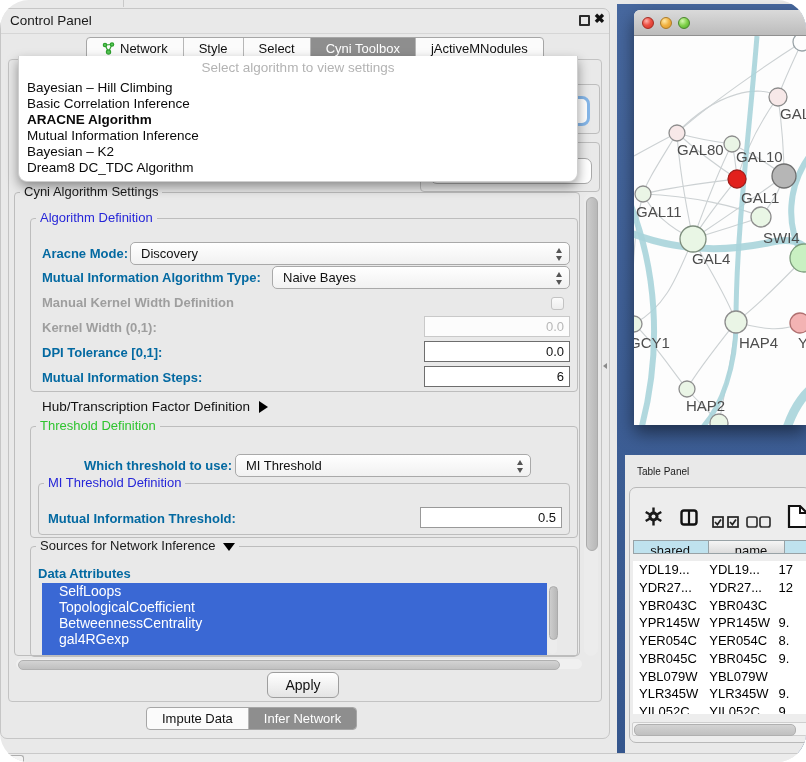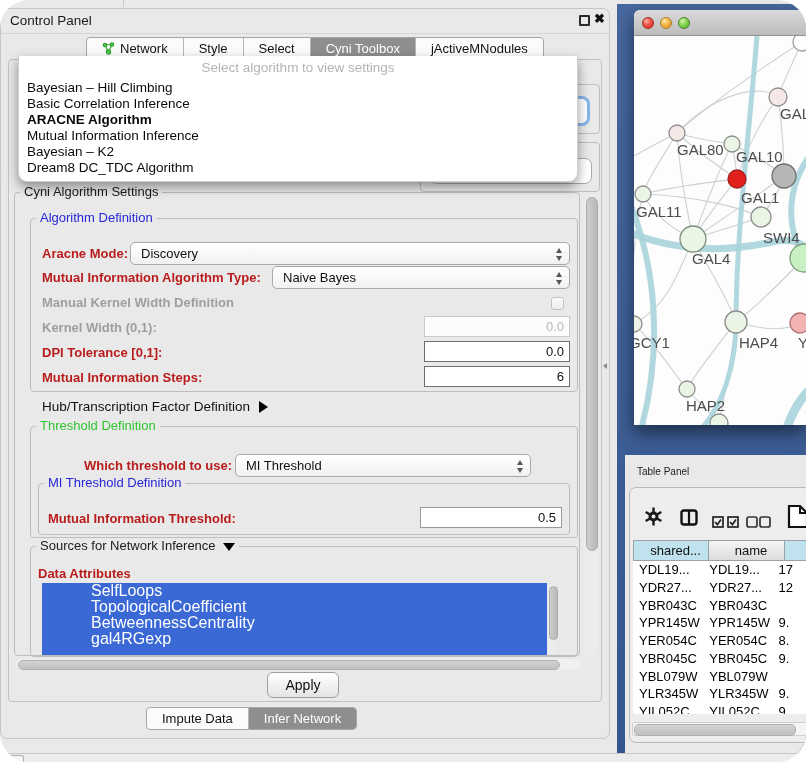--- a/index.html
+++ b/index.html
@@ -33,40 +33,40 @@
             border-radius:0 0 9px 9px;box-shadow:0 5px 12px rgba(0,0,0,.4);z-index:20;}
   .dd-prompt{height:24px;line-height:24px;text-align:center;color:#b3b3b3;font-size:13.5px;}
   .dd-item{font-size:13.5px;line-height:16px;padding-left:8px;color:#0a0a0a;}
   .dd-item.bold{font-weight:bold;}
 
   
   .gbox{border:1px solid #bdbdbd;border-radius:4px;}
   .glabel{background:#e9e9e9;padding:0 4px;font-size:13px;color:#1a1a1a;line-height:14px;white-space:nowrap;z-index:3;}
   .blue-t{color:var(--label-blue);}
   .green-t{color:var(--label-green);}
-  .blabel{font-size:13px;font-weight:bold;color:#b91c1c;white-space:nowrap;}
+  .blabel{font-size:13px;font-weight:bold;color:#0369a1;white-space:nowrap;}
   .dis{color:var(--disabled-text);}
 
   .combo{height:23px;background:linear-gradient(#ffffff,#f1f1f1);border:1px solid #a9a9a9;border-radius:5px;
          font-size:13px;line-height:21px;padding-left:10px;color:#111;}
   .arrows{position:absolute;right:7px;top:5px;}
   .arr-up{width:0;height:0;border-left:3.5px solid transparent;border-right:3.5px solid transparent;border-bottom:5px solid #555;margin-bottom:3px;}
   .arr-dn{width:0;height:0;border-left:3.5px solid transparent;border-right:3.5px solid transparent;border-top:5px solid #555;}
 
   .field{height:21px;background:#fff;border:1px solid #6e6e6e;font-size:13px;line-height:19px;text-align:right;padding-right:5px;color:#111;}
   .field.lightf{border-color:#c9c9c9;background:#fcfcfc;color:#b8b8b8;}
   .field.midf{border-color:#999;}
 
   .checkbox{width:13px;height:13px;border:1px solid #c3c3c3;border-radius:3px;background:linear-gradient(#fbfbfb,#ededed);}
 
   .tri-right{display:inline-block;width:0;height:0;border-top:6px solid transparent;border-bottom:6px solid transparent;border-left:9px solid #000;vertical-align:middle;margin-left:9px;}
   .tri-down{display:inline-block;width:0;height:0;border-left:6px solid transparent;border-right:6px solid transparent;border-top:8px solid #000;vertical-align:middle;margin-left:7px;}
 
   .attr-list{left:42px;top:583px;width:505px;height:72px;background:var(--selection);overflow:hidden;z-index:2;}
-  .attr-item{height:16px;line-height:16px;padding-left:17px;font-size:16px;color:var(--list-text);white-space:nowrap;margin-left:32px;}
+  .attr-item{height:16px;line-height:16px;padding-left:17px;font-size:14px;color:var(--list-text);white-space:nowrap;}
 
   .vscroll{background:#ececec;border-radius:7px;}
   .vthumb{position:absolute;background:linear-gradient(90deg,#cdcdcd,#b8b8b8);border-radius:6px;border:1px solid #ababab;}
   .hscroll{background:#f0f0f0;border-radius:5px;}
   .hthumb{position:absolute;background:linear-gradient(#d3d3d3,#c0c0c0);border-radius:5px;border:1px solid #b0b0b0;}
 
   .apply{left:267px;top:672px;width:72px;height:26px;border:1px solid #9e9e9e;border-radius:6px;
          background:linear-gradient(#ffffff,#e4e4e4);font-size:14px;color:#111;text-align:center;line-height:24px;}
 
   .grabber{left:603px;top:363px;width:0;height:0;border-top:3px solid transparent;border-bottom:3px solid transparent;border-right:4px solid #8a8a8a;}
@@ -80,21 +80,21 @@
   .light{width:12px;height:12px;border-radius:50%;top:7px;}
   .light.red{left:8px;background:radial-gradient(circle at 35% 30%,#ffb3ad,#ec5044 45%,#d02f25);border:1px solid #a52b22;}
   .light.yellow{left:26px;background:radial-gradient(circle at 35% 30%,#ffe9a8,#f0b03f 50%,#d9952e);border:1px solid #ad7b26;}
   .light.green{left:44px;background:radial-gradient(circle at 35% 30%,#d4f7b0,#7ed048 50%,#4ea82e);border:1px solid #49852c;}
   .net-canvas{left:0;top:26px;width:172px;height:389px;overflow:hidden;}
 
   
   .tp-bg{left:625px;top:455px;width:181px;height:298px;background:#e9e9e9;}
   .tp-title{left:637px;top:466px;font-size:10px;color:#1a1a1a;}
   .tp-frame{left:629px;top:487px;width:182px;height:256px;border:1px solid #b9b9b9;border-radius:7px;background:#ededed;}
-  .th{top:540px;height:21px;border:1px solid #98a2a6;border-left:none;background:linear-gradient(#f5f5f5,#dcdcdc);
+  .th{top:540px;height:14px;border:1px solid #98a2a6;border-left:none;background:linear-gradient(#f5f5f5,#dcdcdc);
       font-size:13px;text-align:center;line-height:19px;color:#111;overflow:hidden;z-index:2;padding-left:9px;}
   .th.sel{background:var(--header-selected);}
   .tbody{left:633px;top:561px;width:173px;height:153px;background:#fff;overflow:hidden;z-index:2;}
   .trow{display:flex;height:17.78px;line-height:17.8px;font-size:13px;color:#000;}
   .tc1,.tc2{width:76px;padding-left:6px;box-sizing:border-box;white-space:nowrap;overflow:hidden;}
   .tc3{width:30px;padding-left:5px;white-space:nowrap;}
 
   .bottom-strip{left:0;top:753px;width:806px;height:9px;background:#ececec;border-top:1px solid #c9c9c9;z-index:6;}
   .corner-icon{left:7px;top:755px;width:17px;height:10px;border:1px solid #adadad;border-bottom:none;border-radius:3px 3px 0 0;background:#f4f4f4;z-index:7;}
   .top-tick{left:123px;top:0;width:1px;height:7px;background:#c9c9c9;}

